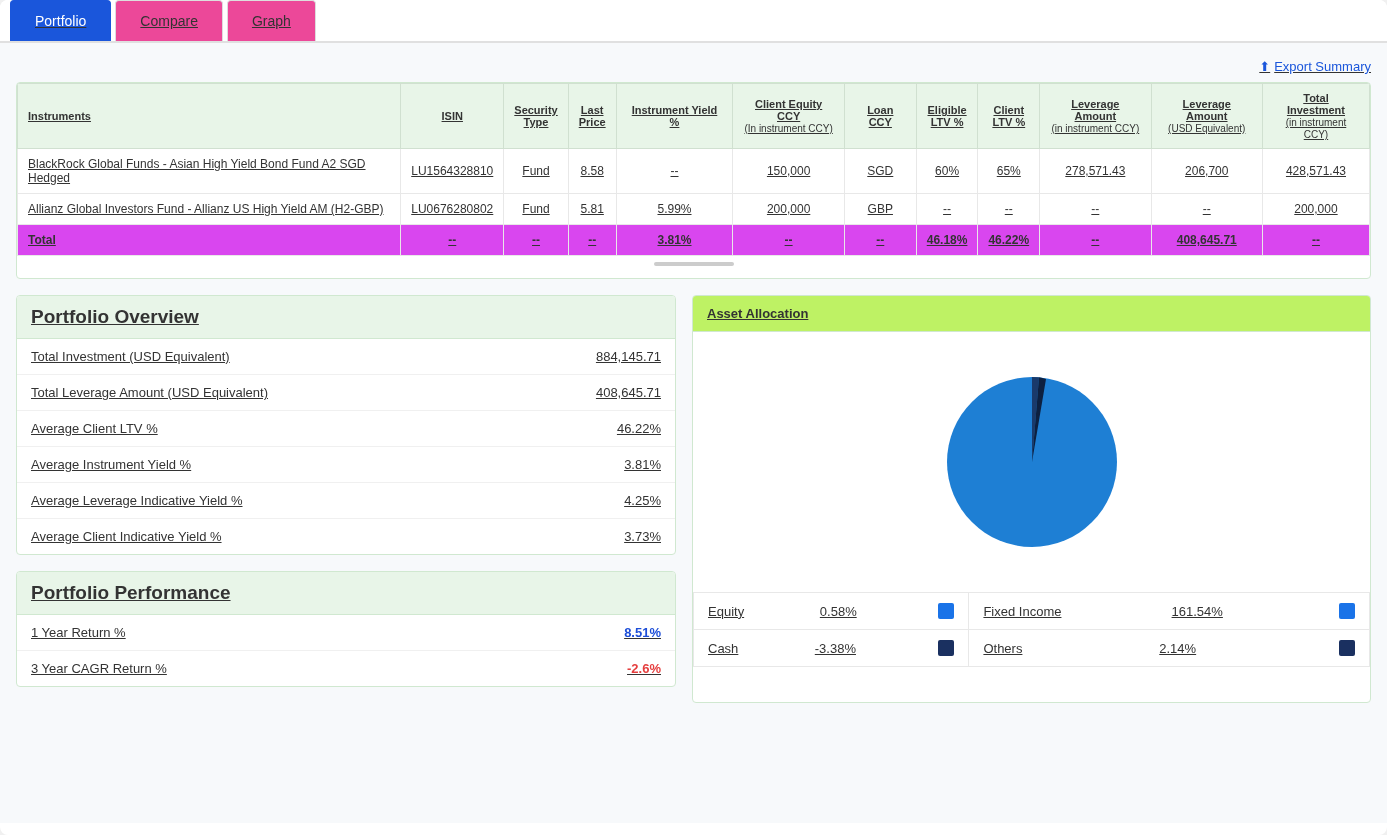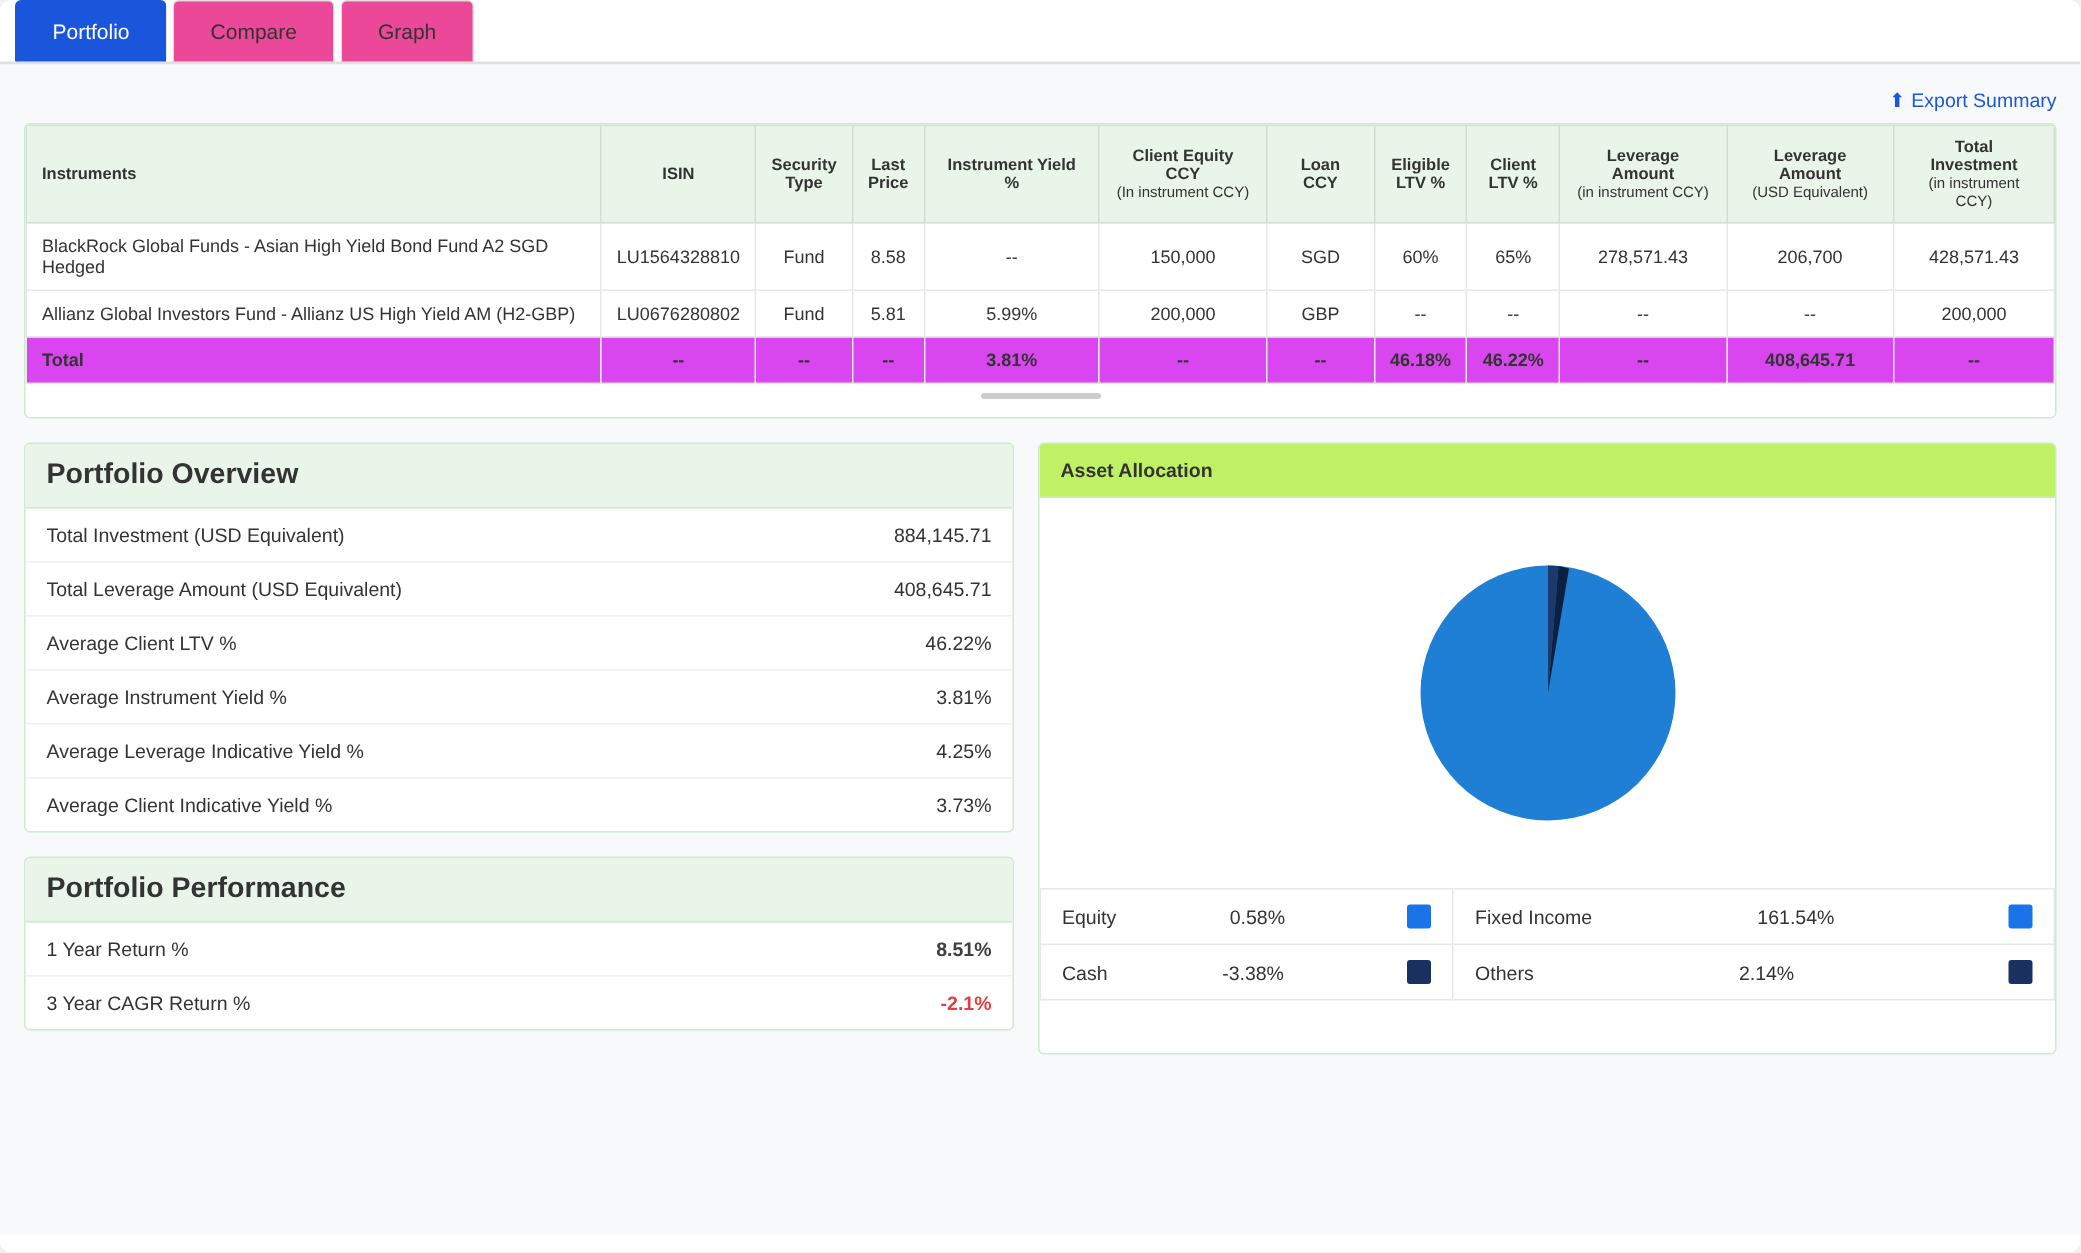--- a/index.html
+++ b/index.html
@@ -1,17 +1,17 @@
 <!DOCTYPE html>
 <html><head>
   <meta charset="utf-8">
   <style>
     * { box-sizing: border-box; margin: 0; padding: 0; }
     body { font-family: Arial, sans-serif; font-size: 12px; background: #f0f0f0; color: #333; }
-    .app-container { width: 1387px; min-height: 835px; background: #fff; border-radius: 8px; overflow: hidden; }
+    .app-container { width: 1387px; min-height: 835px; background: #fff; border-radius: 8px; overflow: hidden; text-decoration: underline; }
     
     
     .tabs { display: flex; border-bottom: 2px solid #e0e0e0; padding: 0 10px; background: #fff; }
     .tab { padding: 12px 24px; cursor: pointer; border: 1px solid #ddd; border-bottom: none; margin-right: 4px; border-radius: 4px 4px 0 0; background: #ec4899; font-size: 14px; font-weight: 500; color: #333; }
     .tab.active { background: #1a56db; color: #fff; border-color: #1a56db; }
     
     
     .main-content { padding: 16px; background: #f7f9fb; min-height: 780px; }
     
     
@@ -45,21 +45,21 @@
     
     .asset-card { border: 1px solid #d0e8d0; border-radius: 4px; overflow: hidden; background: #fff; height: 100%; }
     .asset-header { background: #bef264; padding: 10px 14px; font-weight: 700; font-size: 13px; border-bottom: 1px solid #d0e8d0; }
     .chart-area { display: flex; justify-content: center; align-items: center; padding: 20px; }
     .legend-table { width: 100%; border-collapse: collapse; border-top: 1px solid #e0e0e0; }
     .legend-table td { padding: 10px 14px; border: 1px solid #e8e8e8; font-size: 13px; }
     .legend-dot { display: inline-block; width: 16px; height: 16px; border-radius: 2px; vertical-align: middle; margin-left: 6px; }
     .legend-cell { display: flex; align-items: center; justify-content: space-between; }
     
     
-    .perf-value-green { color: #404040; font-weight: 600; }
+    .perf-value-green { color: #1d4ed8; font-weight: 600; }
     .perf-value-red { color: #e53e3e; font-weight: 600; }
     
     .scrollbar-hint { height: 4px; background: #ccc; border-radius: 2px; margin: 2px 0 8px 0; width: 80px; }
   </style>
 </head>
 <body>
 
 <div class="app-container">
 
   <div class="tabs">
@@ -178,21 +178,21 @@
         </div>
 
         <div class="section-card">
           <div class="section-header">Portfolio Performance</div>
           <div class="overview-row">
             <span>1 Year Return %</span>
             <span class="perf-value-green">8.51%</span>
           </div>
           <div class="overview-row">
             <span>3 Year CAGR Return %</span>
-            <span class="perf-value-red">-2.1%</span>
+            <span class="perf-value-red">-2.6%</span>
           </div>
         </div>
       </div>
 
       <div class="right-panel">
         <div class="asset-card">
           <div class="asset-header">Asset Allocation</div>
 
           <div class="chart-area">
             <svg width="220" height="220" viewBox="0 0 220 220">

